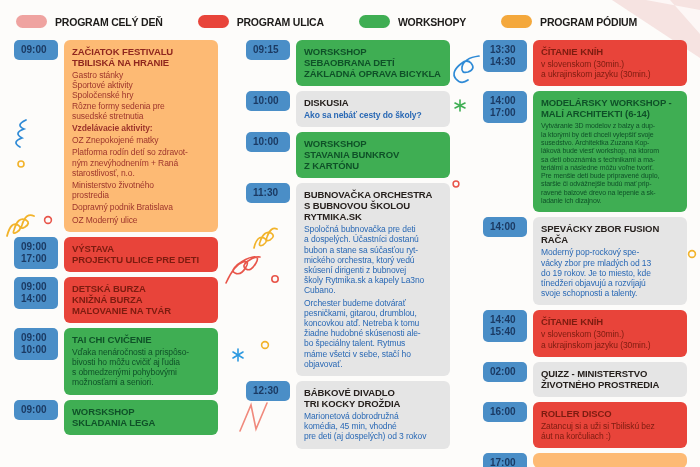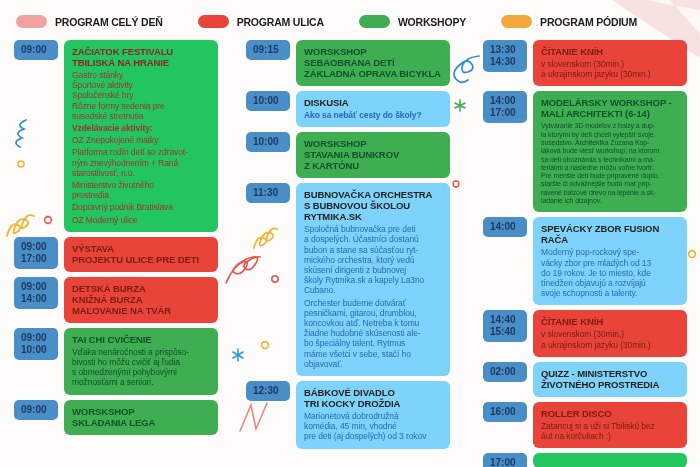--- a/index.html
+++ b/index.html
@@ -31,28 +31,28 @@
     white-space:pre-line;
   }
   .block{
     flex:1;box-sizing:border-box;border-radius:6px;
     padding:6px 8px 7px 8px;min-height:15px;
   }
   .title{font-weight:bold;font-size:9.5px;line-height:11px;letter-spacing:-0.1px;white-space:pre-line;}
   .para{font-size:8.5px;line-height:10.2px;white-space:pre-line;margin-top:2px;letter-spacing:-0.1px;}
   .para.bold{font-weight:bold;}
 
-  .block.pink{background:#22c55e;}
+  .block.pink{background:#fdba74;}
   .block.pink .title{color:#8f261e;}
   .block.pink .para{color:#9e352c;}
   .block.red{background:#e8443a;}
   .block.red .title,.block.red .para{color:#7c1c10;}
   .block.green{background:#3fae53;}
   .block.green .title,.block.green .para{color:#0f5128;}
-  .block.orange{background:#7dd3fc;}
+  .block.orange{background:#e5e5e5;}
   .block.orange .title{color:#26201d;}
   .block.orange .para{color:#2a69b5;}
   .block.small .para{font-size:7px;line-height:8.3px;margin-top:3px;}
 
   
   .deco{position:absolute;inset:0;width:700px;height:467px;z-index:1;pointer-events:none;}
 </style>
 </head>
 <body>
 

